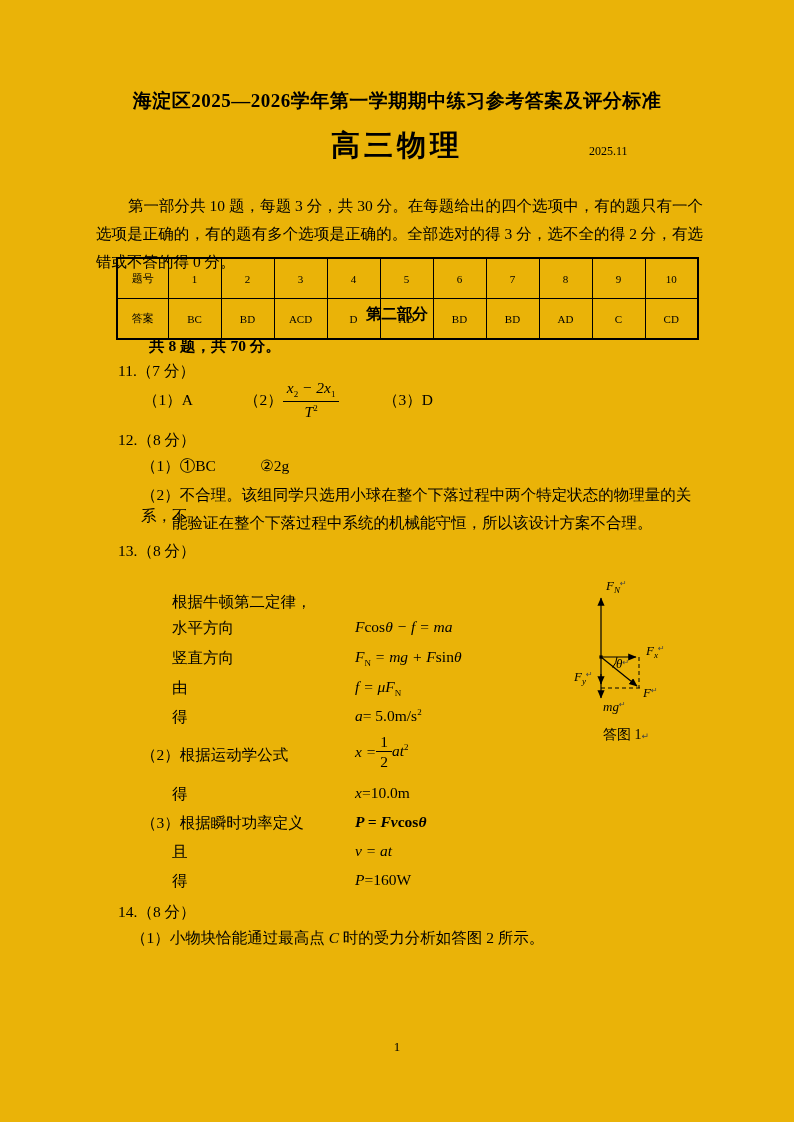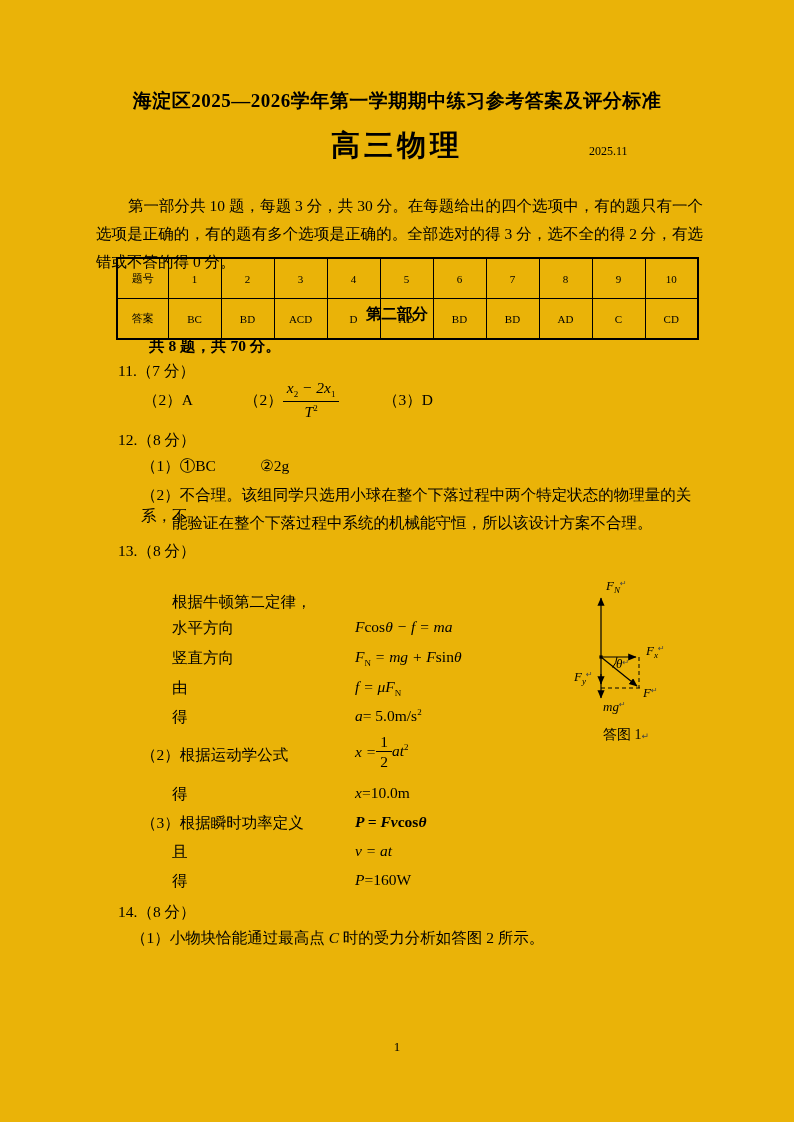--- a/index.html
+++ b/index.html
@@ -80,21 +80,21 @@
       <td>CD</td>
     </tr>
   </tbody>
     </table>
 
   <div class="abs center bold" style="top:304px;">第二部分</div>
   <div class="abs bold" style="left:143px; top:336px;margin-left:6px;">共 8 题，共 70 分。</div>
 
   <div class="abs" style="left:118px; top:361px;">11.（7 分）</div>
   <div class="abs frow" style="left:143px; top:378px; height:44px;">
-    <span style="width:101px;">（2）A</span>
+    <span style="width:101px;">（1）A</span>
     <span class="frow" style="width:139px;">
       <span>（2）</span>
       <span class="frac">
         <span class="num"><span class="it">x</span><sub class="rm">2</sub><span class="it"> − 2x</span><sub class="rm">1</sub></span>
         <span class="den"><span class="it">T</span><sup class="rm">2</sup></span>
       </span>
     </span>
     <span>（3）D</span>
   </div>
 

